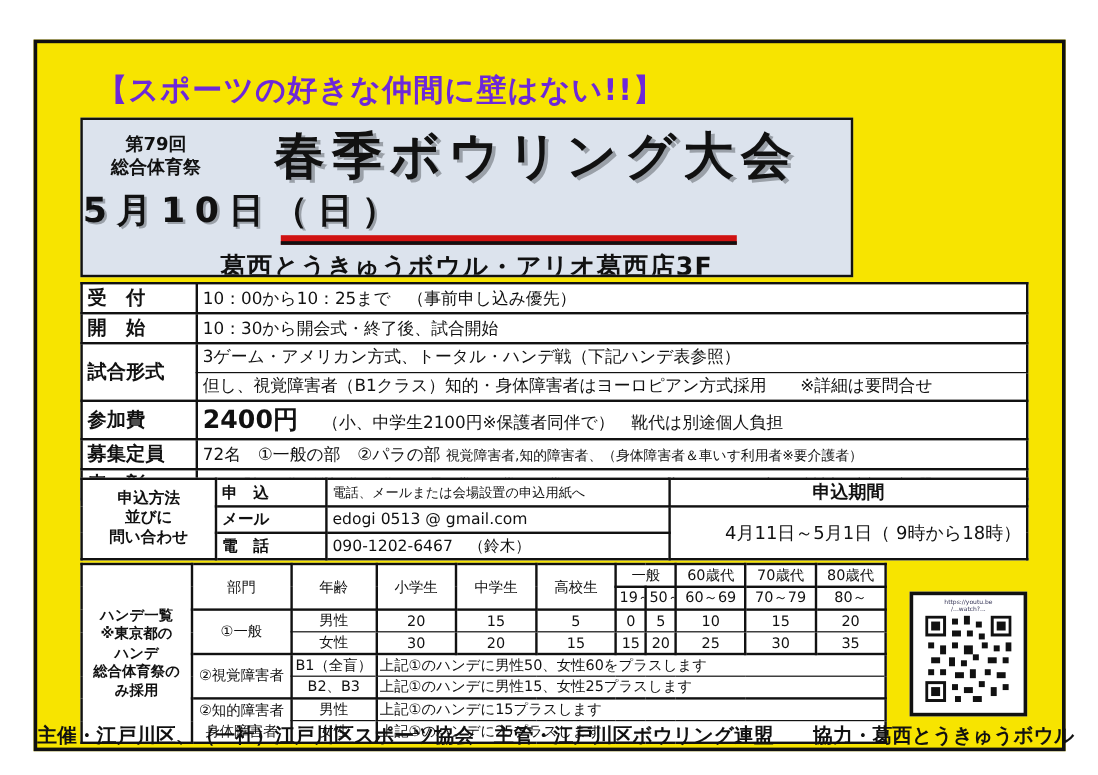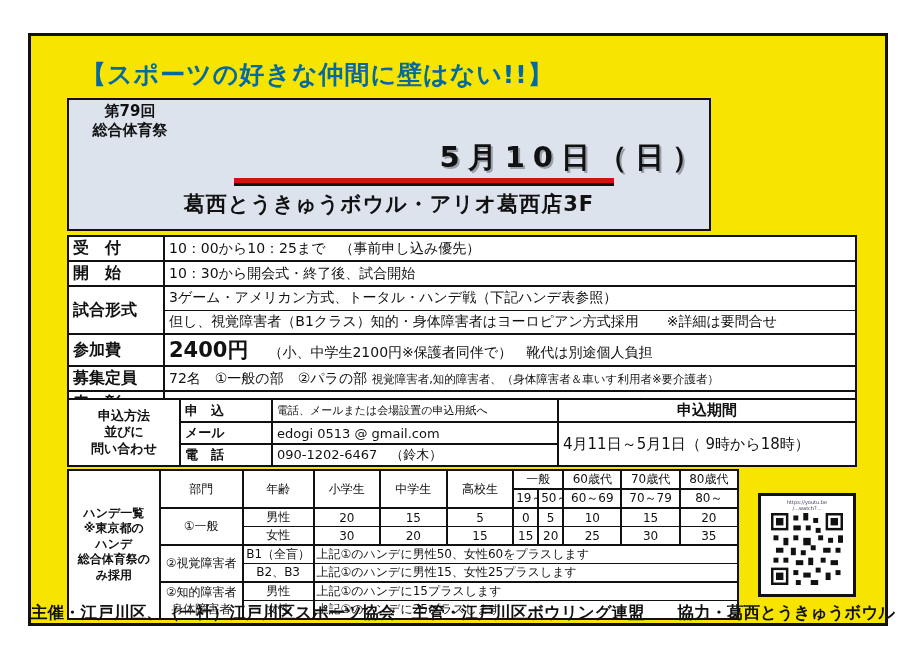--- a/index.html
+++ b/index.html
@@ -8,37 +8,37 @@
     font-family:"DejaVu Sans","Liberation Sans",sans-serif; color:#111;
     overflow:hidden;
   }
   .poster {
     position:absolute; left:28px; top:33px; width:860px; height:593px;
     background:#f7e400; border:3px solid #111;
   }
   
   .slogan {
     position:absolute; left:50px; top:22px; font-size:25px; font-weight:bold;
-    color:#0369a1; letter-spacing:1px; white-space:nowrap;
+    color:#6d28d9; letter-spacing:1px; white-space:nowrap;
   }
   
   .title-box {
     position:absolute; left:36px; top:62px; width:644px; height:133px;
     background:#dce3ed; border:2px solid #111; overflow:hidden;
   }
   .title-row { display:flex; align-items:center; margin-top:2px; }
   .edition {
     width:110px; text-align:center; font-weight:bold; font-size:15px;
     line-height:1.25; flex:none; margin-left:6px;
   }
   .main-title {
     flex:1; text-align:center; font-weight:bold; font-size:42px;
     letter-spacing:6px; white-space:nowrap; text-shadow:3px 3px 0 #9aa0a8;
   }
-  .date-wrap { text-align:right; margin-top:-2px; }
+  .date-wrap { text-align:left; margin-top:-2px; }
   .date-text {
     display:inline-block; font-weight:bold; font-size:29px; letter-spacing:8px;
     text-shadow:2px 2px 0 #9aa0a8;
   }
   .red-bar {
     width:380px; height:8px; background:#d01212; border-bottom:3px solid #111;
     margin:0 auto 0 165px;
   }
   .venue {
     text-align:center; font-weight:bold; font-size:21px; margin-top:4px;
@@ -59,21 +59,21 @@
   .small-note { font-size:11.5px; }
   .tiny-note { font-size:11px; }
   
   .apply-table { position:absolute; left:36px; top:362px; width:790px; }
   .apply-table tr { height:22px; }
   .apply-lbl { width:112px; font-weight:bold; font-size:13px; text-align:center; line-height:1.25; white-space:normal; }
   .apply-key { width:92px; text-align:left; font-weight:bold; font-size:13px; }
   .apply-val { width:286px; font-size:13px; }
   .apply-val.small { font-size:11px; }
   .period-h { text-align:center; font-weight:bold; font-size:15px; }
-  .period-v { text-align:left; font-size:15px; }
+  .period-v { text-align:right; font-size:15px; }
   
   .handi-table { position:absolute; left:36px; top:433px; width:672px; }
   .handi-table td { font-size:12px; text-align:center; padding:0 2px; }
   .handi-table tr { height:15px; }
   .side-label { width:88px; font-weight:bold; font-size:13px; white-space:normal; line-height:1.3; }
   .c-dept { width:80px; } .c-age { width:68px; }
   .c-sch { width:64px; } .c-g { width:48px; } .c-s { width:56px; }
   .num { font-size:13px; }
   .txtcell { text-align:left !important; font-size:12.5px; }
   tr.pair-top td.thin { border-bottom:1px solid #111; }
@@ -96,20 +96,21 @@
 <div class="poster">
 
   <div class="slogan">【スポーツの好きな仲間に壁はない!!】</div>
 
   <div class="title-box">
     <div class="title-row">
       <div class="edition">
         <div>第79回</div>
         <div>総合体育祭</div>
       </div>
+      <div class="main-title">春季ボウリング大会</div>
     </div>
     <div class="date-wrap">
       <span class="date-text">5月10日（日）</span>
       <div class="red-bar"></div>
     </div>
     <div class="venue">葛西とうきゅうボウル・アリオ葛西店3F</div>
   </div>
 
   <table class="info-table">
     <tbody>

